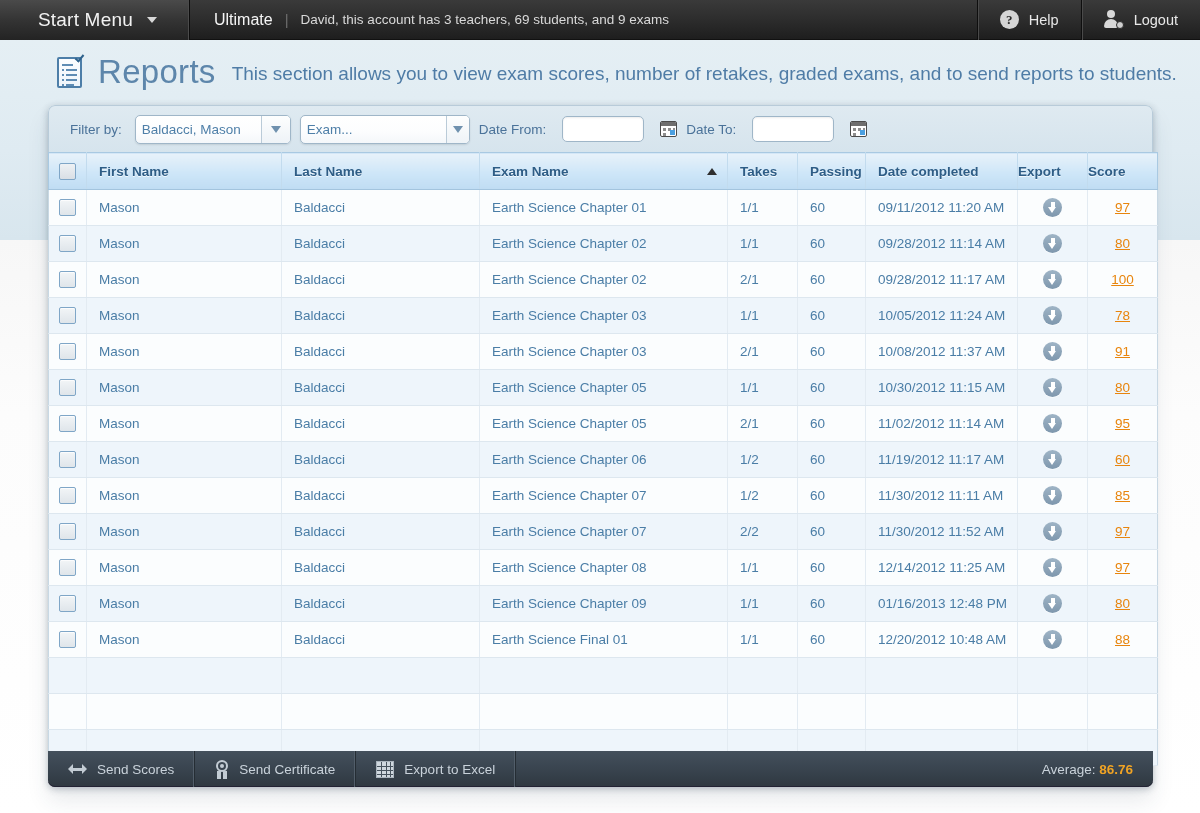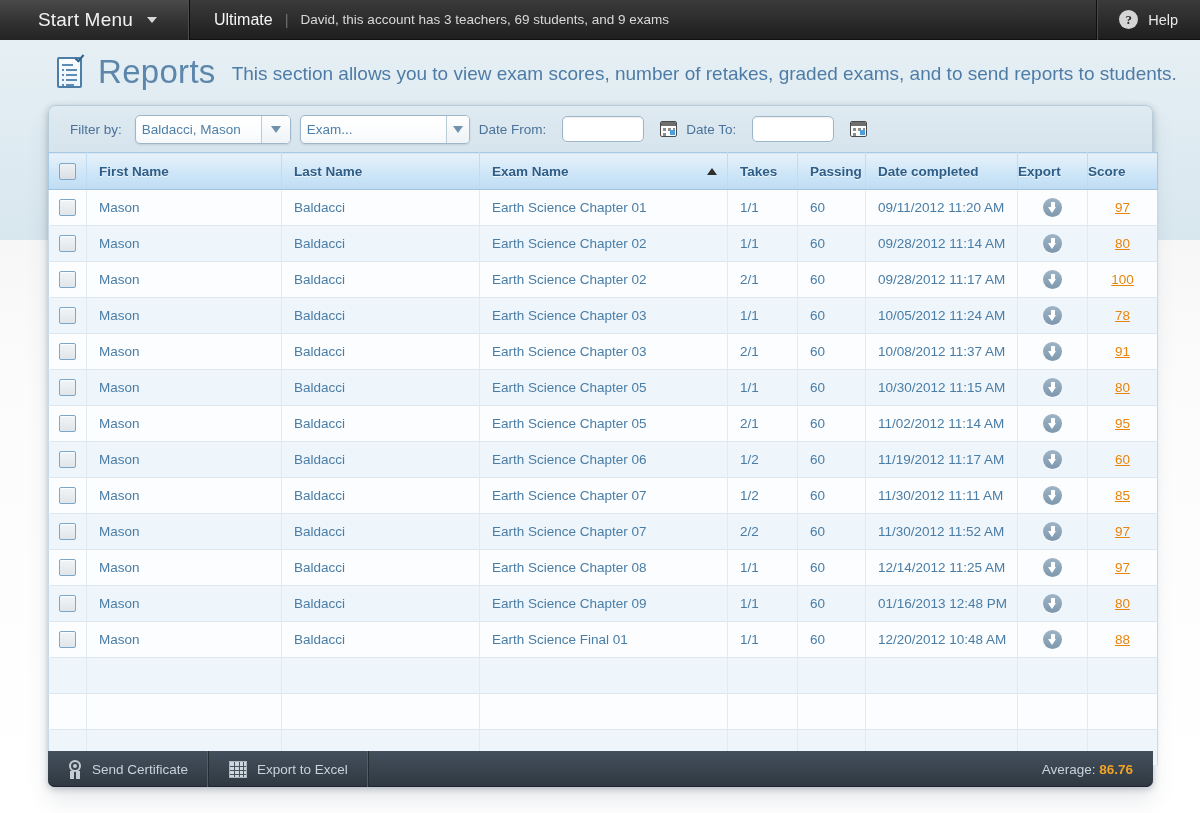--- a/index.html
+++ b/index.html
@@ -317,20 +317,28 @@
       <span class="caret-down"></span>
     </div>
     <span class="edition">Ultimate</span>
     <span class="sep-pipe">|</span>
     <span class="account-msg">David, this account has 3 teachers, 69 students, and 9 exams</span>
 
     <div class="topbar-right">
       <div class="tb-item">
         <span class="icon-help">?</span>
         <span>Help</span>
+      </div>
+      <div class="tb-item">
+        <span class="icon-logout">
+          <span class="head"></span>
+            <span class="body"></span>
+            <span class="badge"></span>
+        </span>
+        <span>Logout</span>
       </div>
     </div>
   </div>
 
   <div class="page-head">
     <span class="doc-icon">
       <span class="line" style="top:5px;width:11px;"></span>
       <span class="dot" style="top:10px;"></span>
         <span class="line" style="top:10px;left:7px;width:11px;"></span>
       <span class="dot" style="top:15px;"></span>
@@ -581,20 +589,28 @@
             <td class="c-pass"></td>
             <td class="c-date"></td>
             <td class="c-export"></td>
             <td class="c-score"></td>
           </tr>
         </tbody>
     </table>
 
     <div class="bottombar">
       <div class="bb-btn">
+        <span class="ic-send">
+          <span class="al"></span>
+            <span class="bar"></span>
+            <span class="ar"></span>
+        </span>
+        <span>Send Scores</span>
+      </div>
+      <div class="bb-btn">
         <span class="ic-cert">
           <span class="t1"></span>
             <span class="t2"></span>
             <span class="ring"></span>
             <span class="core"></span>
         </span>
         <span>Send Certificate</span>
       </div>
       <div class="bb-btn">
         <span class="ic-xls">

